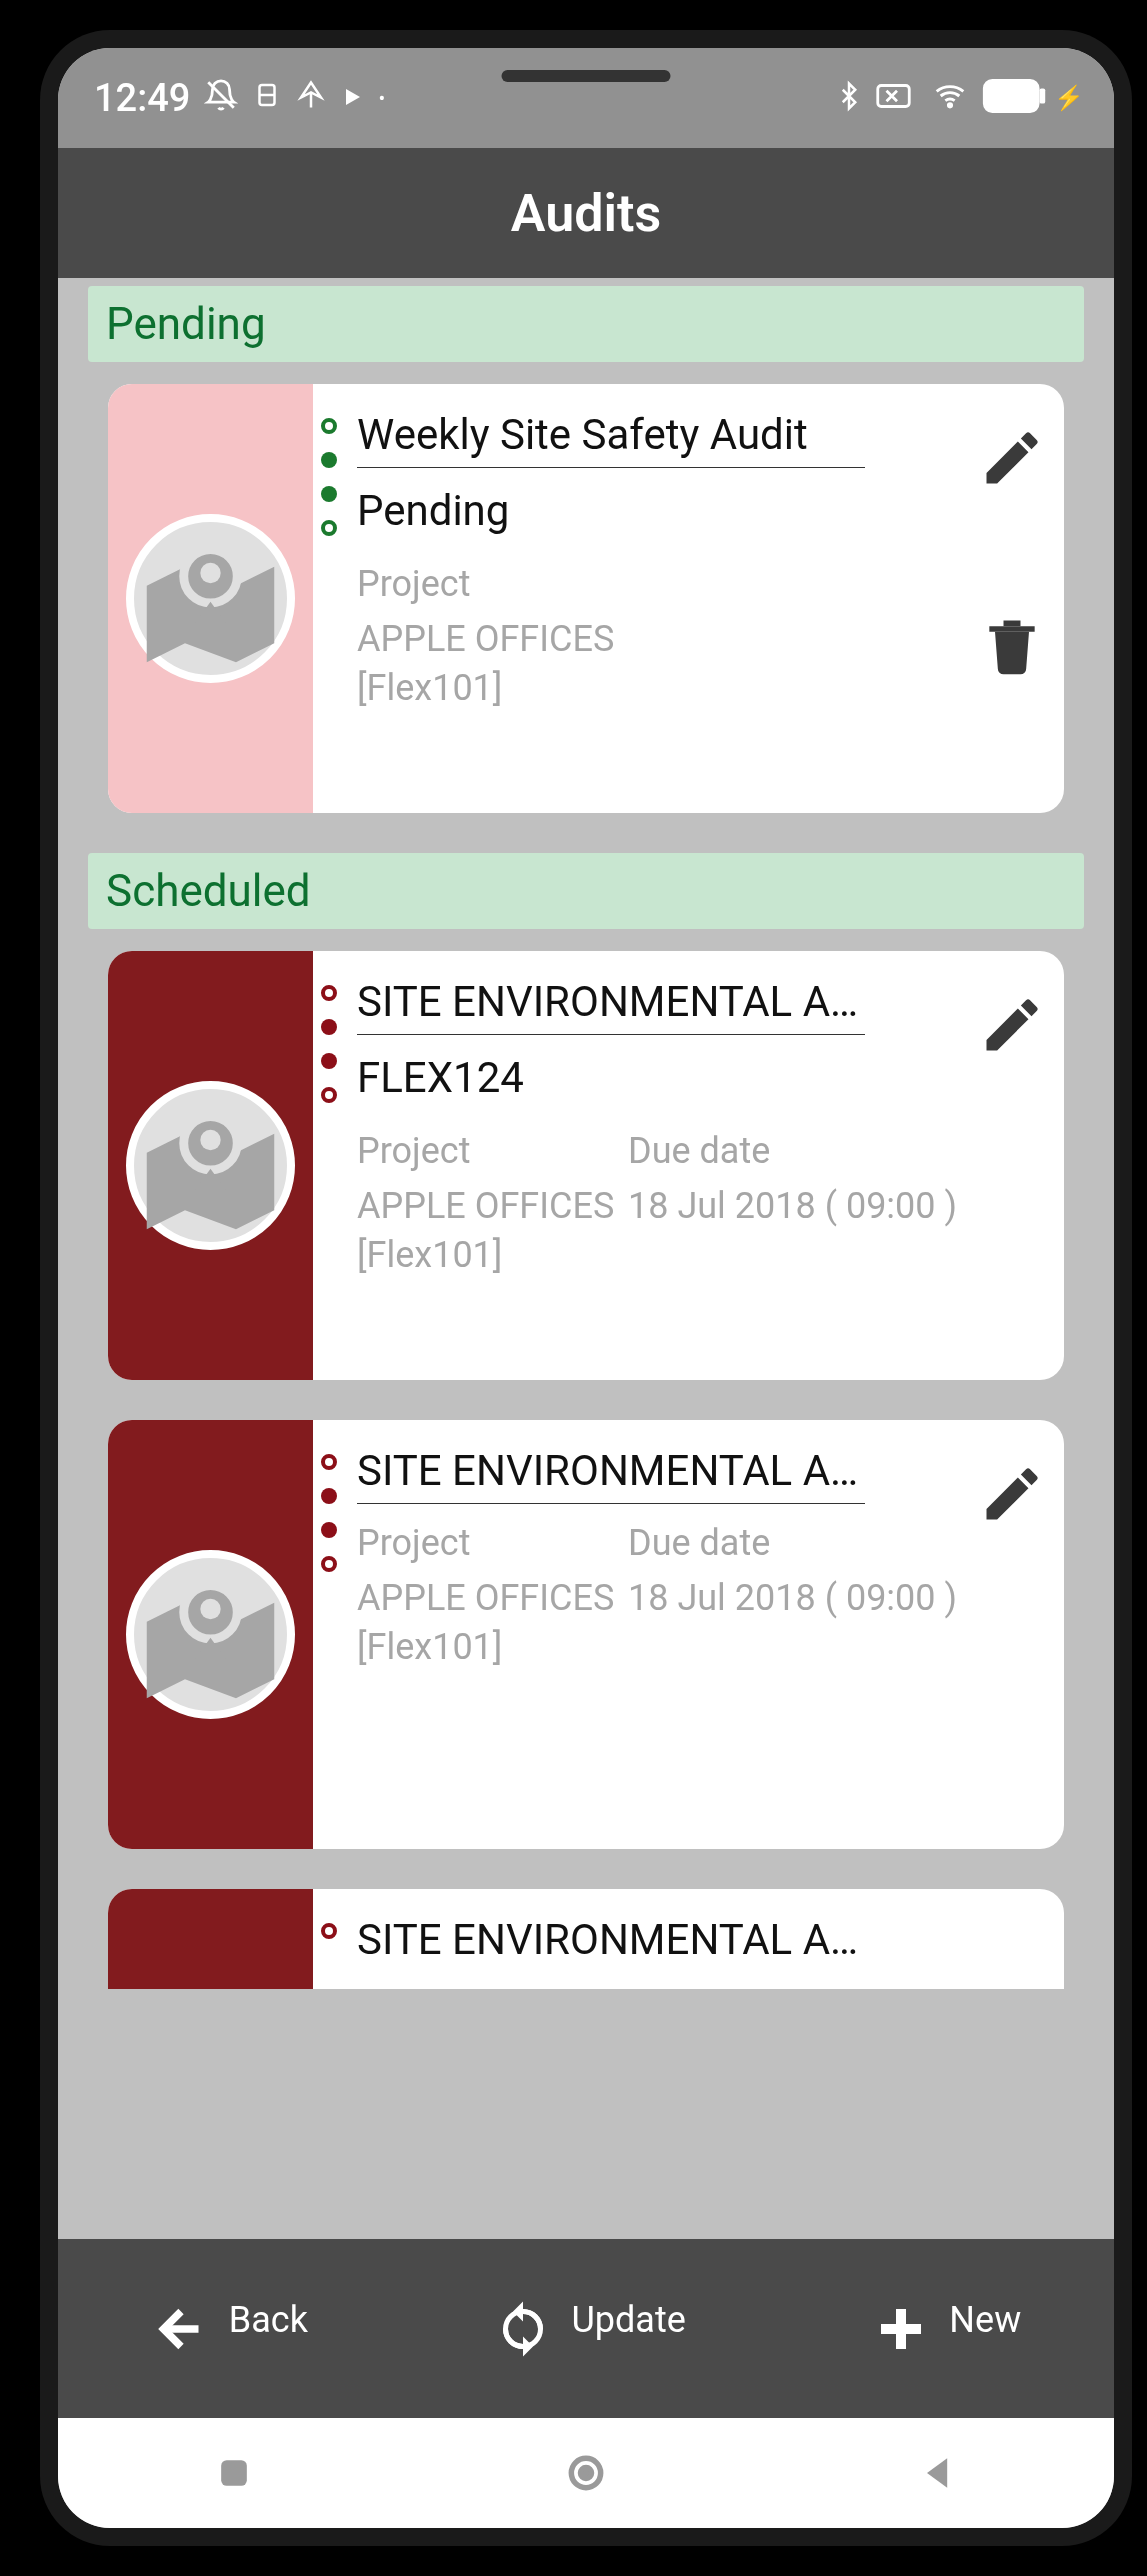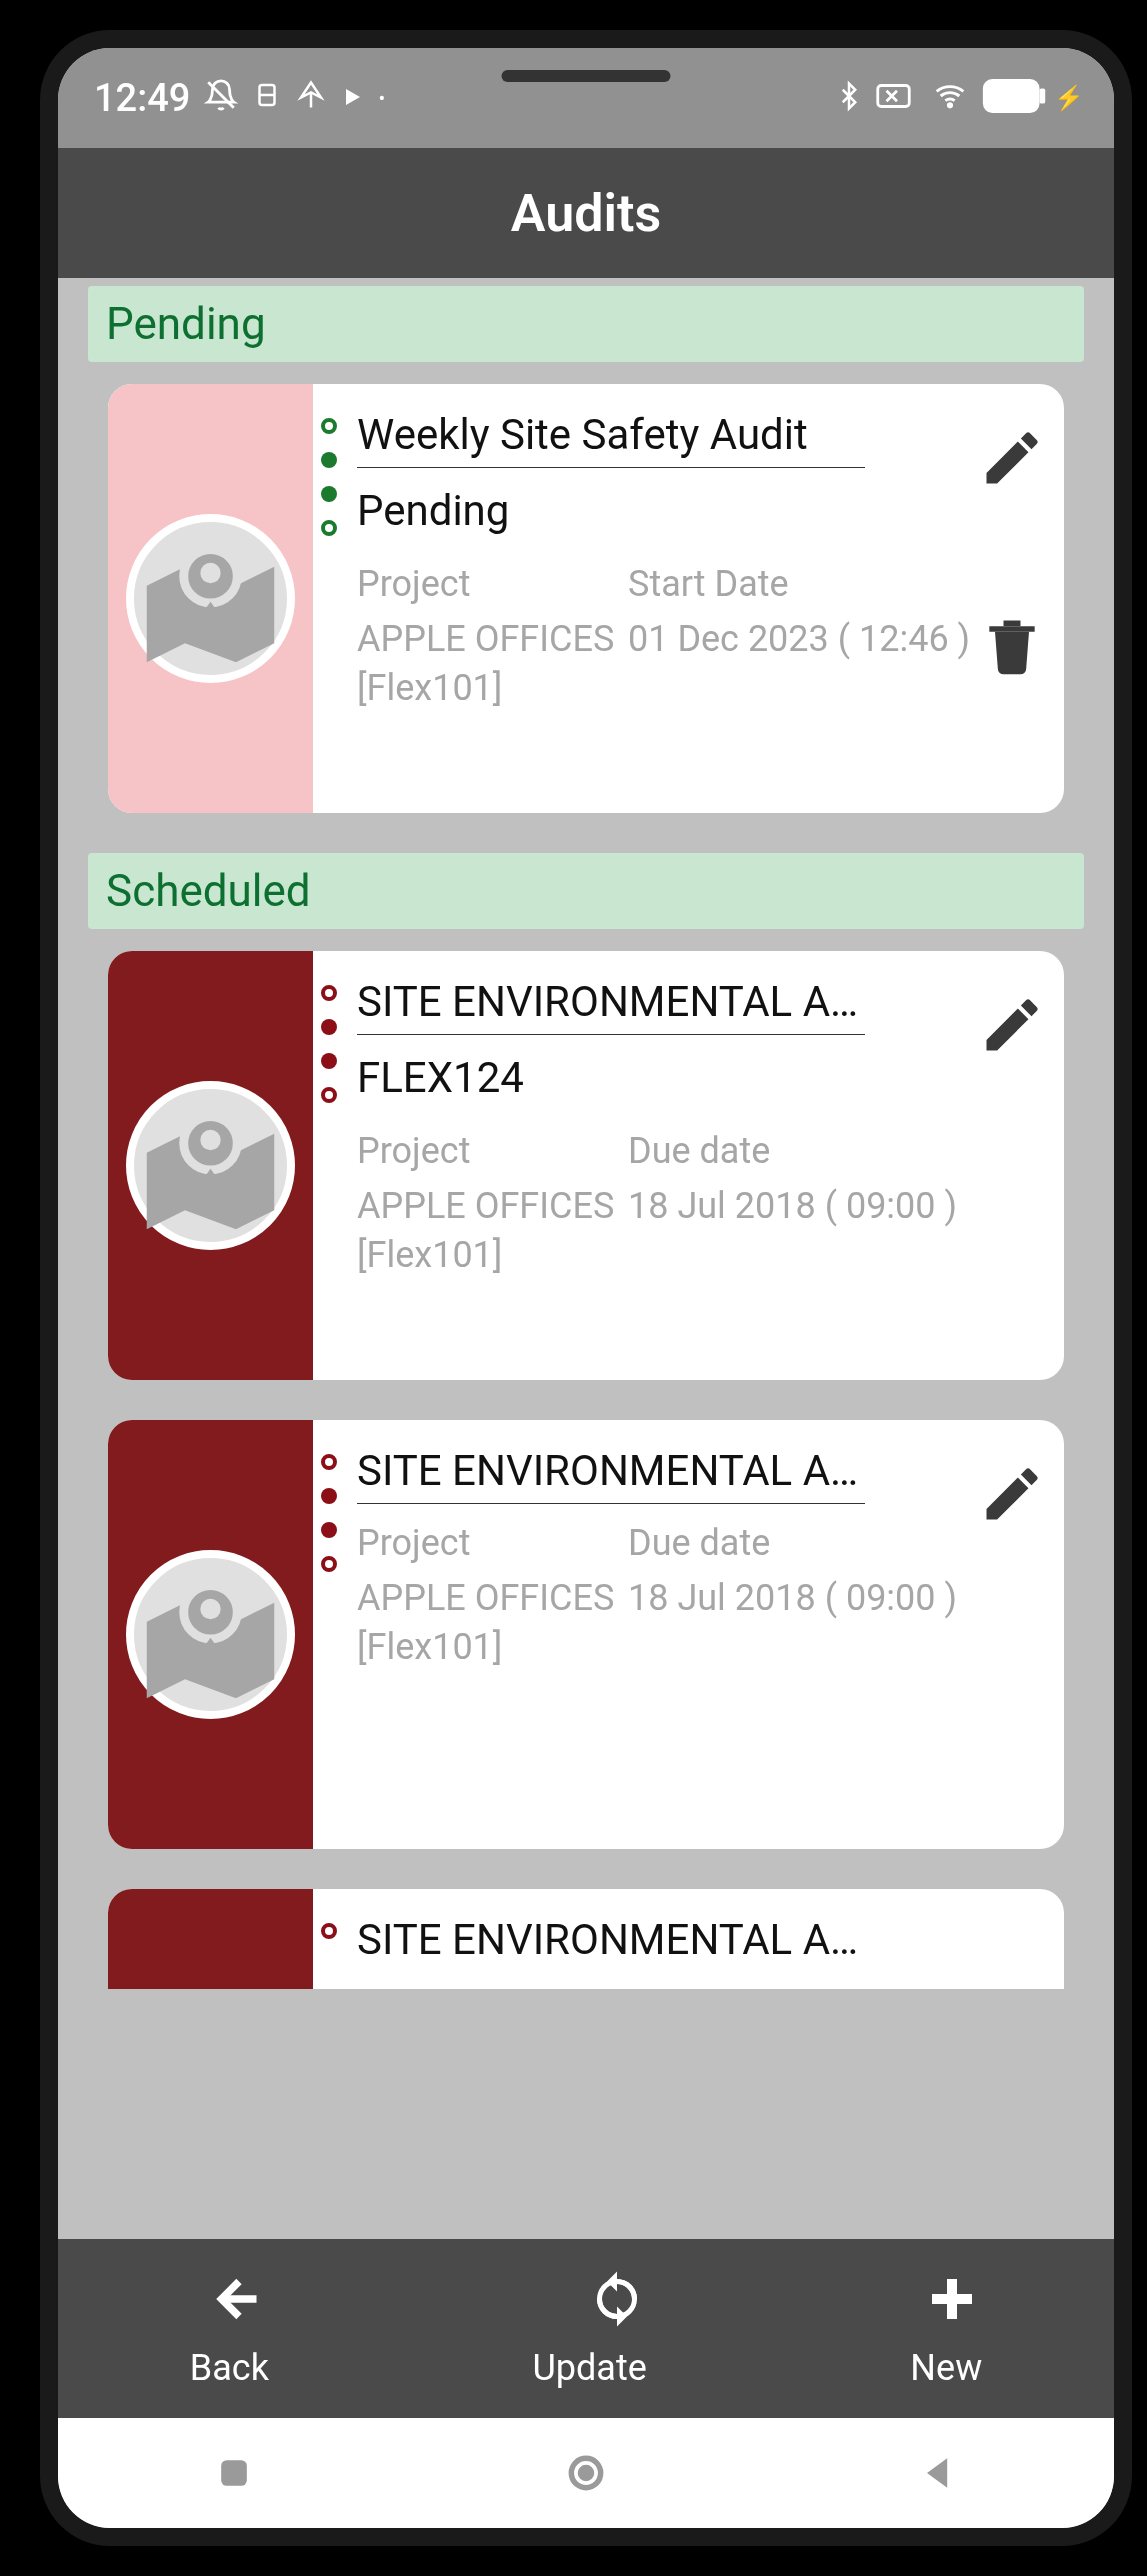--- a/index.html
+++ b/index.html
@@ -153,22 +153,22 @@
   .action-icon { width: 68px; height: 68px; color: #3a3a3a; }
   .bottom-nav {
     background: #4a4a4a;
     height: 179px;
     display: flex;
     align-items: center;
     justify-content: space-around;
   }
   .nav-item {
     display: flex;
-    flex-direction: column;
-    align-items: flex-end;
+    flex-direction: row;
+    align-items: flex-start;
     gap: 18px;
     color: #fff;
   }
   .nav-icon { width: 60px; height: 60px; color: #fff; }
   .nav-label { font-size: 36px; }
   .system-nav {
     background: #fff;
     height: 110px;
     display: flex;
     align-items: center;
@@ -281,24 +281,20 @@
             <div class="dot green"></div>
             <div class="dot green ring"></div>
           </div>
           <div class="card-text">
             <div class="card-title">Weekly Site Safety Audit</div>
             <div class="card-subtitle">Pending</div>
             <div class="card-cols">
               <div class="card-col-left">
                 <div class="col-heading">Project</div>
                 <div class="col-value">APPLE OFFICES [Flex101]</div>
-              </div>
-              <div class="card-col-right">
-                <div class="col-heading">Start Date</div>
-                <div class="col-value">01 Dec 2023 ( 12:46 )</div>
               </div>
             </div>
           </div>
           <div class="card-actions">
             <div class="action-icon">
               <svg viewBox="0 0 24 24" fill="#3a3a3a">
                   <path d="M3 17.25V21h3.75L17.81 9.94l-3.75-3.75L3 17.25zM20.71 7.04a1 1 0 0 0 0-1.41l-2.34-2.34a1 1 0 0 0-1.41 0l-1.83 1.83 3.75 3.75 1.83-1.83z"></path>
                 </svg>
             </div>
             <div class="action-icon">

